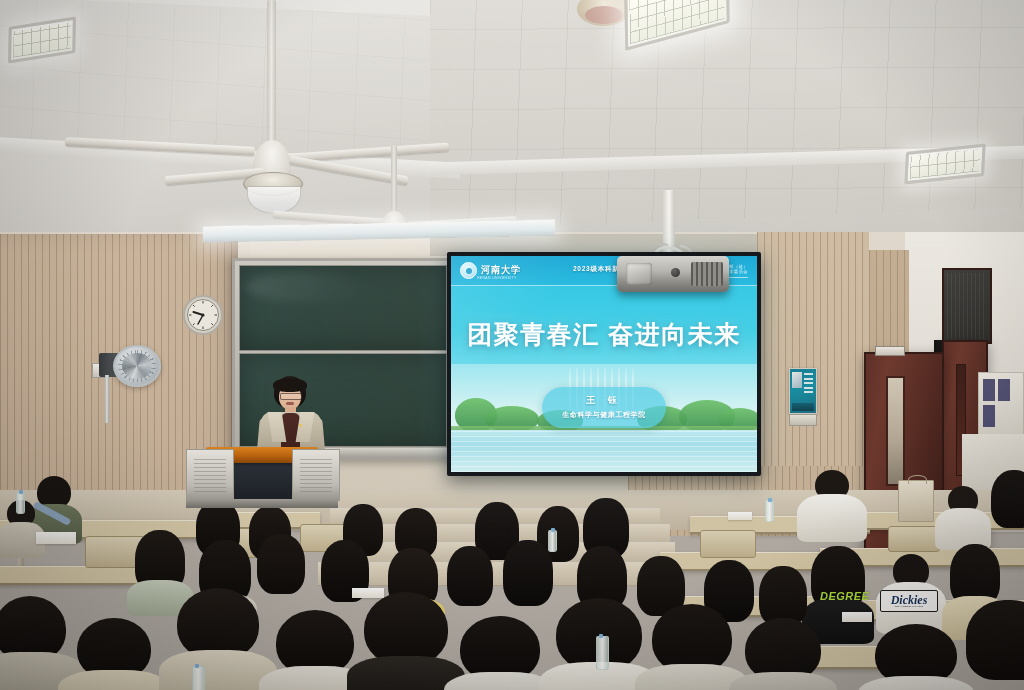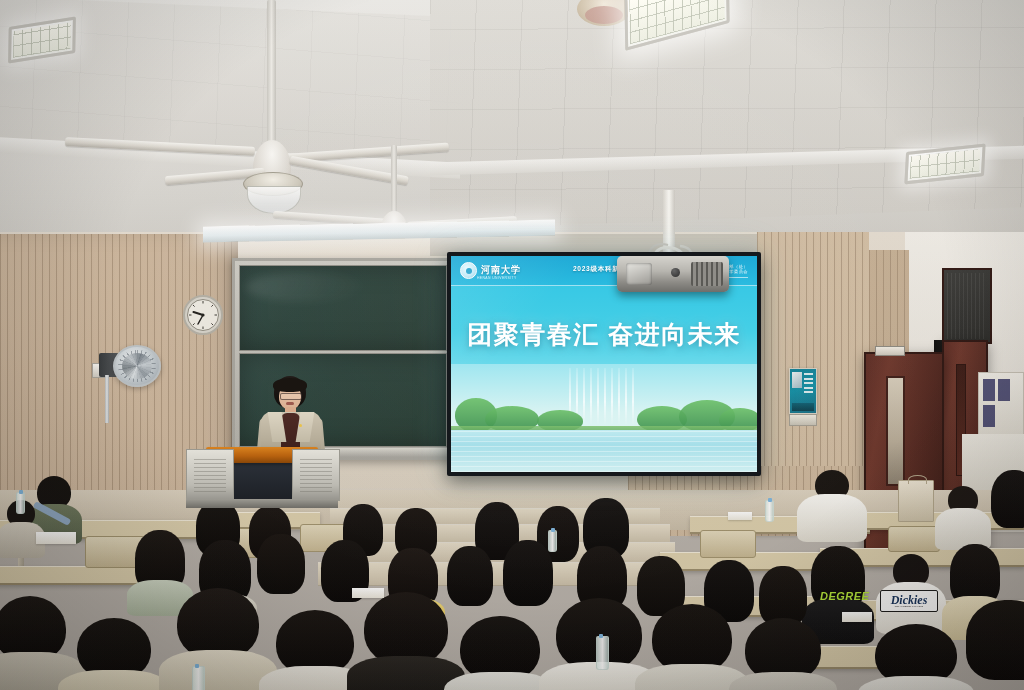--- a/index.html
+++ b/index.html
@@ -732,20 +732,24 @@
         <div class="scape-tree" style="left:4px;width:42px;height:34px;"></div>
         <div class="scape-tree" style="left:34px;width:54px;height:26px;"></div>
         <div class="scape-tree" style="left:86px;width:46px;height:22px;"></div>
         <div class="scape-tree" style="left:186px;width:50px;height:26px;"></div>
         <div class="scape-tree" style="left:228px;width:56px;height:32px;"></div>
         <div class="scape-tree" style="left:268px;width:42px;height:24px;"></div>
         <div class="scape-bank"></div>
         <div class="scape-water"></div>
       </div>
 
+      <div class="speaker-pill">
+        <span class="speaker-name">王 钰</span>
+        <span class="speaker-dept">生命科学与健康工程学院</span>
+      </div>
 
       <div class="screen-glare"></div>
     </div>
   </div>
 
   <div class="door-transom"></div>
   <div class="door-gap"></div>
   <div class="door" id="door-sec">
     <div class="groove"></div>
   </div>

